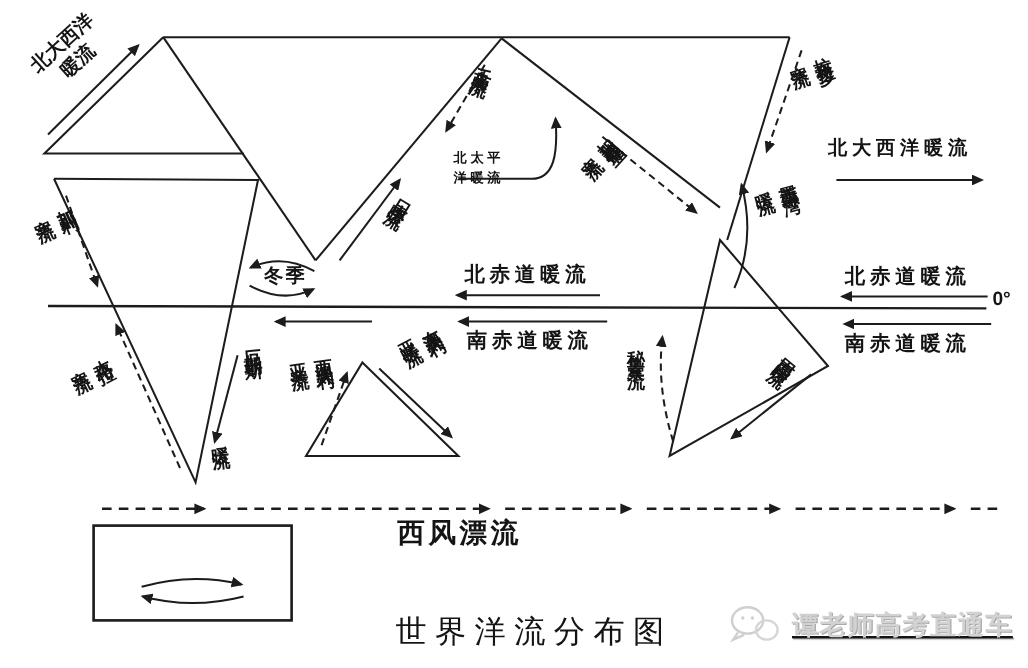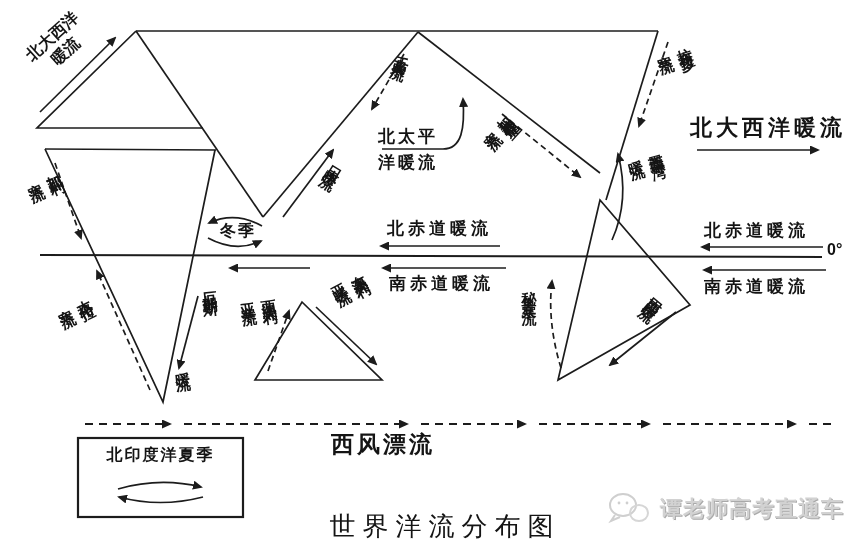--- a/index.html
+++ b/index.html
@@ -96,30 +96,30 @@
 
   <div class="vlab" style="left:198px;top:280px;transform:rotate(-6deg);">厄加勒斯</div>
   <div class="vlab" style="left:171px;top:360px;transform:rotate(-6deg);">暖流</div>
 
   <div class="hlab" style="left:220px;top:221px;font-size:16px;letter-spacing:2px;">冬季</div>
 
   <div class="vlab" style="left:330px;top:157px;transform:rotate(32deg);">日本暖流</div>
 
   <div class="vlab" style="left:396px;top:45px;transform:rotate(20deg);">千岛寒流</div>
 
-  <div class="hlab" style="left:378px;top:124px;font-size:17px;letter-spacing:3px;line-height:1.55;">北太平
+  <div class="hlab" style="left:378px;top:124px;font-size:11px;letter-spacing:3px;line-height:1.55;">北太平
 洋暖流</div>
 
   <div class="vlab" style="left:468px;top:116px;transform:rotate(-48deg);">加利福尼亚
 寒流</div>
 
   <div class="vlab" style="left:650px;top:40px;transform:rotate(-18deg);">拉布拉多
 寒流</div>
 
-  <div class="hlab" style="left:690px;top:114px;font-size:22px;letter-spacing:4px;">北大西洋暖流</div>
+  <div class="hlab" style="left:690px;top:114px;font-size:16px;letter-spacing:4px;">北大西洋暖流</div>
 
   <div class="vlab" style="left:622px;top:146px;transform:rotate(-15deg);">墨西哥湾
 暖流</div>
 
   <div class="hlab" style="left:387px;top:218px;font-size:17px;letter-spacing:4px;">北赤道暖流</div>
   <div class="hlab" style="left:704px;top:220px;font-size:17px;letter-spacing:4px;">北赤道暖流</div>
   <div class="hlab" style="left:389px;top:273px;font-size:17px;letter-spacing:4px;">南赤道暖流</div>
   <div class="hlab" style="left:704px;top:276px;font-size:17px;letter-spacing:4px;">南赤道暖流</div>
 
   <div class="hlab" style="left:827px;top:240px;font-size:16px;">0°</div>
@@ -129,25 +129,24 @@
   <div class="vlab" style="left:652px;top:291px;transform:rotate(40deg);">巴西暖流</div>
 
   <div class="vlab" style="left:322px;top:269px;transform:rotate(-28deg);">东澳大利
 亚暖流</div>
 
   <div class="vlab" style="left:236px;top:290px;transform:rotate(-8deg);">西澳大利
 亚寒流</div>
 
   <div class="hlab" style="left:331px;top:430px;font-size:23px;letter-spacing:3px;">西风漂流</div>
 
-  <div class="hlab" style="left:80px;top:445px;width:161px;text-align:center;font-size:16px;letter-spacing:2px;">北印度洋夏季</div>
 
   <div class="title" style="left:285px;top:509px;width:320px;font-size:26px;">世界洋流分布图</div>
 
-  <div class="watermark" style="left:606px;top:488px;">
+  <div class="watermark" style="left:606px;top:500px;text-decoration:underline;">
     <svg width="46" height="42" viewBox="0 0 46 42">
       <ellipse cx="17" cy="17" rx="13" ry="11" fill="none" stroke="#cfcfcf" stroke-width="2"></ellipse>
       <ellipse cx="33" cy="25" rx="9" ry="8" fill="none" stroke="#d6d6d6" stroke-width="2"></ellipse>
       <path d="M9,27 L5,33 L14,29" fill="none" stroke="#cfcfcf" stroke-width="2"></path>
       <circle cx="13" cy="15" r="1.4" fill="#cfcfcf"></circle>
       <circle cx="21" cy="15" r="1.4" fill="#cfcfcf"></circle>
     </svg>
     <span class="wm-text">谭老师高考直通车</span>
   </div>
 

